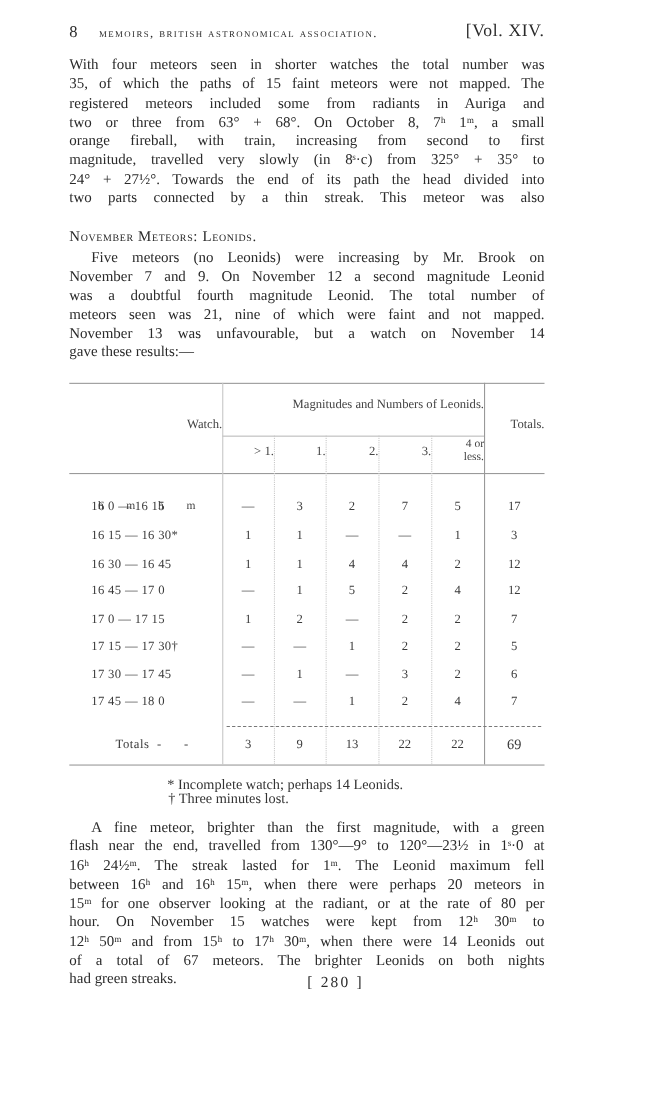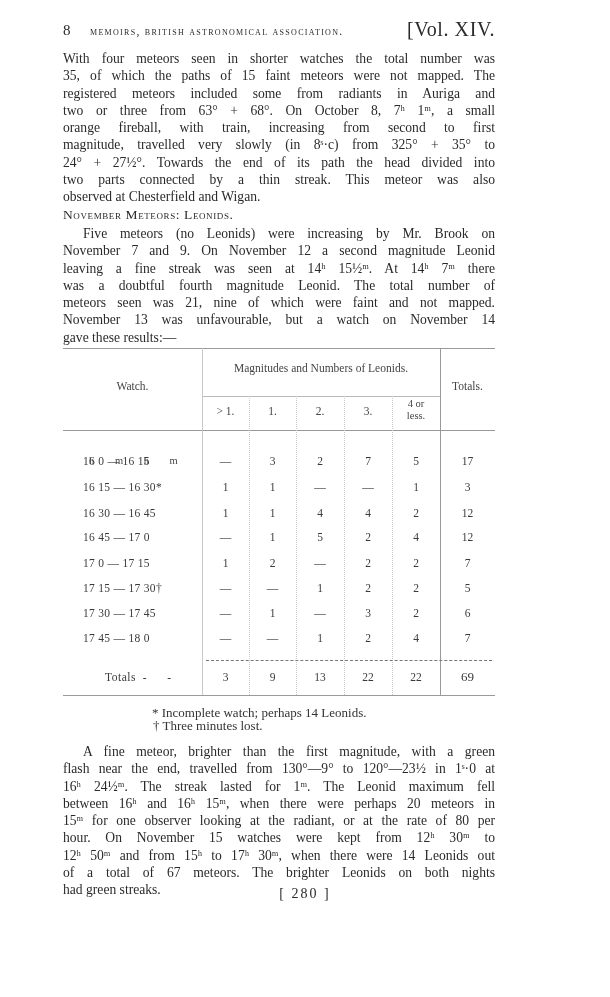--- a/index.html
+++ b/index.html
@@ -4,33 +4,33 @@
 <style>
   html, body { margin:0; padding:0; background:#ffffff; }
   body { width:610px; height:997px; position:relative; overflow:hidden;
          font-family:"Liberation Serif","DejaVu Serif",serif; color:#2a2a2a; }
   .page { position:absolute; left:0; top:0; width:610px; height:997px; }
 
   .running-head { position:absolute; left:63px; top:20px; width:432px; height:20px;
                   font-size:14px; line-height:20px; }
   .rh-num { position:absolute; left:0; top:0; font-size:15px; }
   .rh-title { position:absolute; left:27px; top:1px; font-size:11.5px; letter-spacing:1.3px; font-variant:small-caps; text-transform:lowercase; }
-  .rh-vol { position:absolute; right:0; top:-1px; font-size:20px; letter-spacing:0.6px; }
+  .rh-vol { position:absolute; right:0; top:-1px; font-size:16px; letter-spacing:0.6px; }
 
   .para { position:absolute; left:63px; width:432px; font-size:13.6px; line-height:17.3px; text-align:justify; }
   .para .line { display:block; white-space:nowrap; text-align:justify; text-align-last:justify;font-family:Liberation Serif, serif; }
   .para .line.last { text-align-last:left; }
 
   .section-head { position:absolute; left:63px; top:207px; font-size:13.5px; letter-spacing:0.6px; font-variant:small-caps; }
 
   
   .tbl { position:absolute; left:63px; top:348px; width:432px; height:347px; font-size:12px; color:#3a3a3a; }
   .hline { position:absolute; left:0; width:432px; height:0; border-top:1px solid #9a9a9a; }
   .vline { position:absolute; width:0; border-left:1px solid #c8c8c8; }
-  .cell { position:absolute; text-align:center; }
+  .cell { position:absolute; text-align:right; }
   .th { font-size:11.5px; color:#444; }
   .row-cell { position:absolute; height:18px; line-height:18px; text-align:center; font-size:11.5px; }
   .watch-cell { position:absolute; left:20px; width:120px; height:18px; line-height:18px; font-size:11.5px; white-space:nowrap; letter-spacing:0.3px; }
   .hm-label { position:absolute; left:26px; top:107px; font-size:10.5px; letter-spacing:9px; color:#444; white-space:nowrap;font-family:Liberation Serif, serif; }
   .dash-rule { position:absolute; top:312px; height:0; border-top:1.4px dashed #777; }
 
   .footnotes { position:absolute; left:152px; top:706px; font-size:13px; line-height:13px; color:#333; }
   .footnotes div { white-space:nowrap; }
 
   .folio { position:absolute; left:0; width:610px; top:886px; text-align:center; font-size:14px; letter-spacing:2px; }
@@ -48,29 +48,27 @@
 
   <div class="para" style="top:50px;">
     <span class="line">With four meteors seen in shorter watches the total number was</span>
     <span class="line">35, of which the paths of 15 faint meteors were not mapped. The</span>
     <span class="line">registered meteors included some from radiants in Auriga and</span>
     <span class="line">two or three from 63° + 68°. On October 8, 7ʰ 1ᵐ, a small</span>
     <span class="line">orange fireball, with train, increasing from second to first</span>
     <span class="line">magnitude, travelled very slowly (in 8ˢ·c) from 325° + 35° to</span>
     <span class="line">24° + 27½°. Towards the end of its path the head divided into</span>
     <span class="line">two parts connected by a thin streak. This meteor was also</span>
-    <span class="line last">observed at Chesterfield and Wigan.</span>
   </div>
 
   <div class="section-head">November Meteors: Leonids.</div>
 
   <div class="para" style="top:225px;">
     <span class="line" style="padding-left:20px;">Five meteors (no Leonids) were increasing by Mr. Brook on</span>
     <span class="line">November 7 and 9. On November 12 a second magnitude Leonid</span>
-    <span class="line">leaving a fine streak was seen at 14ʰ 15½ᵐ. At 14ʰ 7ᵐ there</span>
     <span class="line">was a doubtful fourth magnitude Leonid. The total number of</span>
     <span class="line">meteors seen was 21, nine of which were faint and not mapped.</span>
     <span class="line">November 13 was unfavourable, but a watch on November 14</span>
     <span class="line last">gave these results:—</span>
   </div>
 
   <div class="tbl">
 
     <div class="hline" style="top:0;"></div>
     <div class="hline" style="top:48px; left:139px; width:238px; border-top-color:#bbb;"></div>

